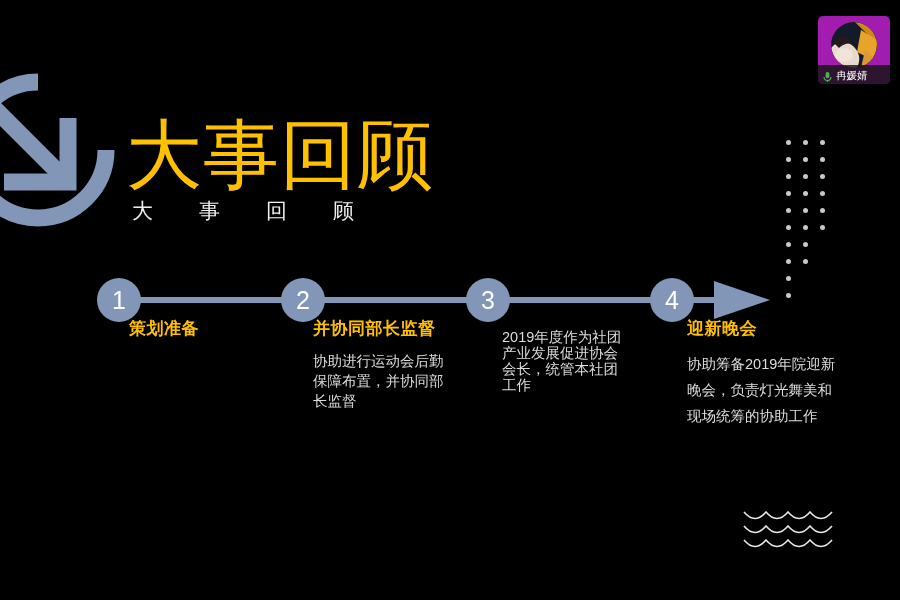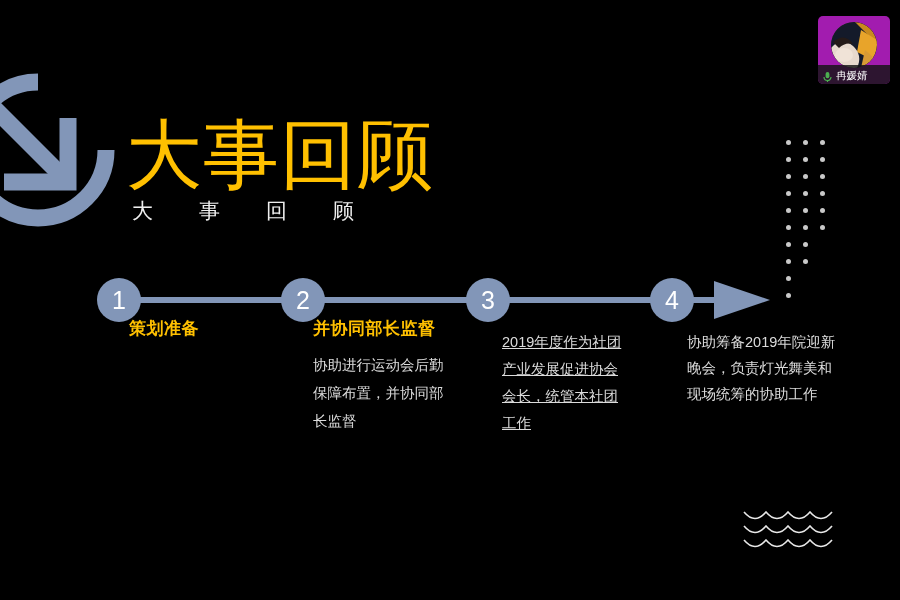--- a/index.html
+++ b/index.html
@@ -251,28 +251,29 @@
 
     <div class="tl-arrow"></div>
   </div>
 
   <div class="step-col" style="left:97px; width:150px;">
     <div class="step-title">策划准备</div>
   </div>
 
   <div class="step-col" style="left:281px; width:170px;">
     <div class="step-title">并协同部长监督</div>
-    <div class="step-desc" style="width:132px; line-height:28px;">协助进行运动会后勤保障布置，并协同部长监督</div>
+    <div class="step-desc" style="width:132px; line-height:20px;">协助进行运动会后勤保障布置，并协同部长监督</div>
   </div>
 
   <div class="step-col" style="left:470px; width:160px;">
-    <div class="step-desc" style="width:124px; line-height:27px;text-decoration:underline;">2019年度作为社团产业发展促进协会会长，统管本社团工作</div>
+    <div class="step-desc" style="width:124px; line-height:16px;">2019年度作为社团产业发展促进协会会长，统管本社团工作</div>
   </div>
 
   <div class="step-col" style="left:655px; width:175px;">
+    <div class="step-title">迎新晚会</div>
     <div class="step-desc" style="width:152px; line-height:26px;">协助筹备2019年院迎新晚会，负责灯光舞美和现场统筹的协助工作</div>
   </div>
 
   <div id="wave-mark">
     <svg width="96" height="44" viewBox="0 0 96 44">
       <g fill="none" stroke="#e8e8e8" stroke-width="1.6">
         <path d="M2,4 q11,13 22,0 q11,13 22,0 q11,13 22,0 q11,13 22,0"></path>
         <path d="M2,18 q11,13 22,0 q11,13 22,0 q11,13 22,0 q11,13 22,0"></path>
         <path d="M2,32 q11,13 22,0 q11,13 22,0 q11,13 22,0 q11,13 22,0"></path>
       </g>

